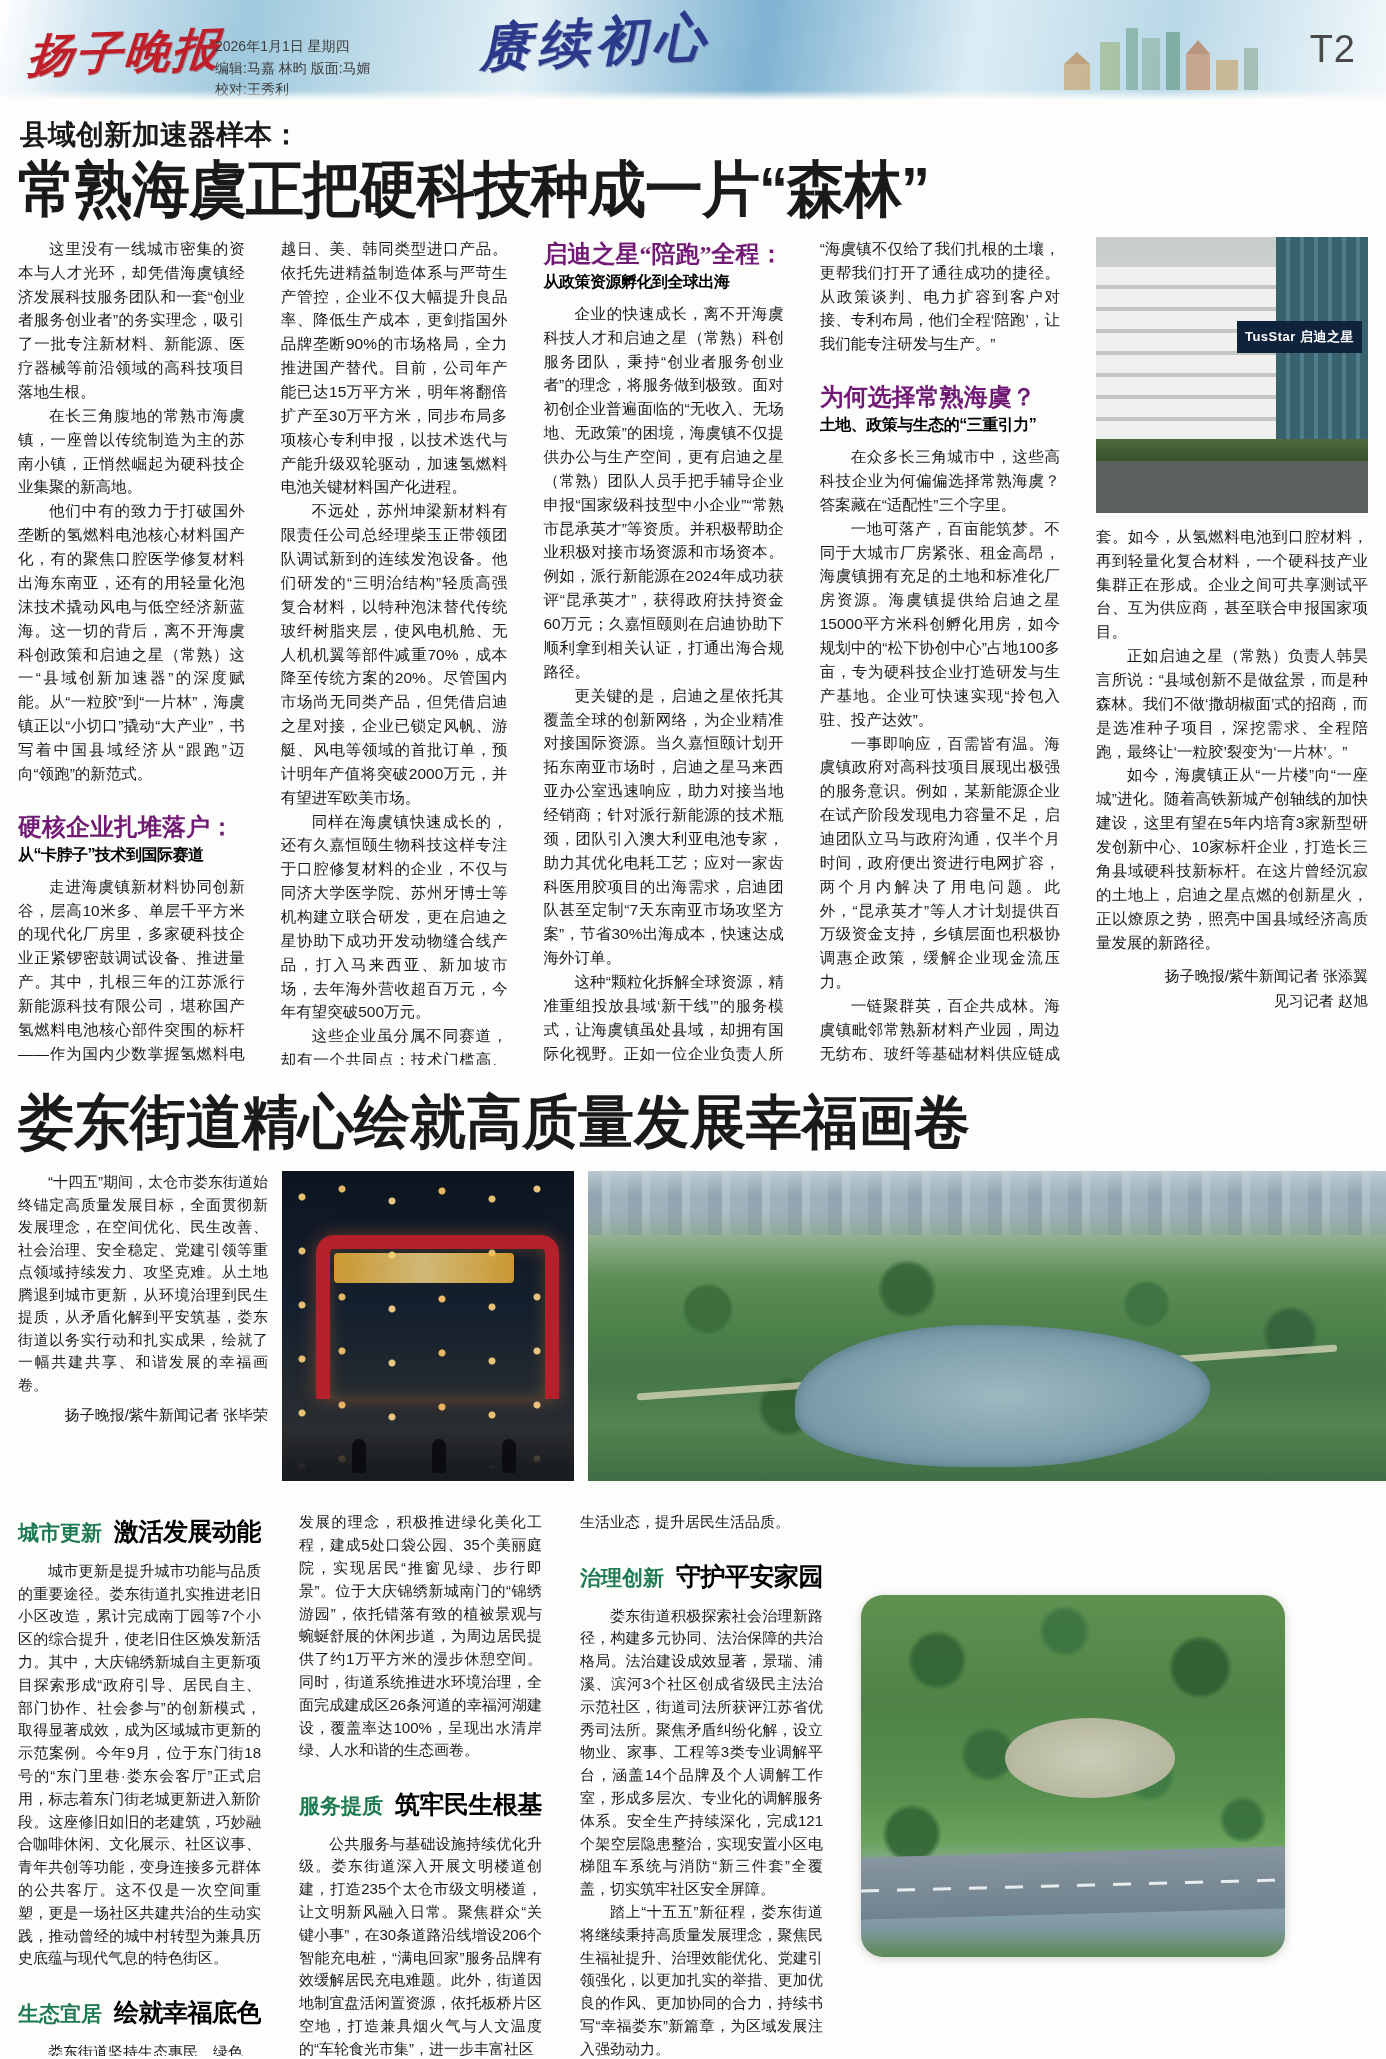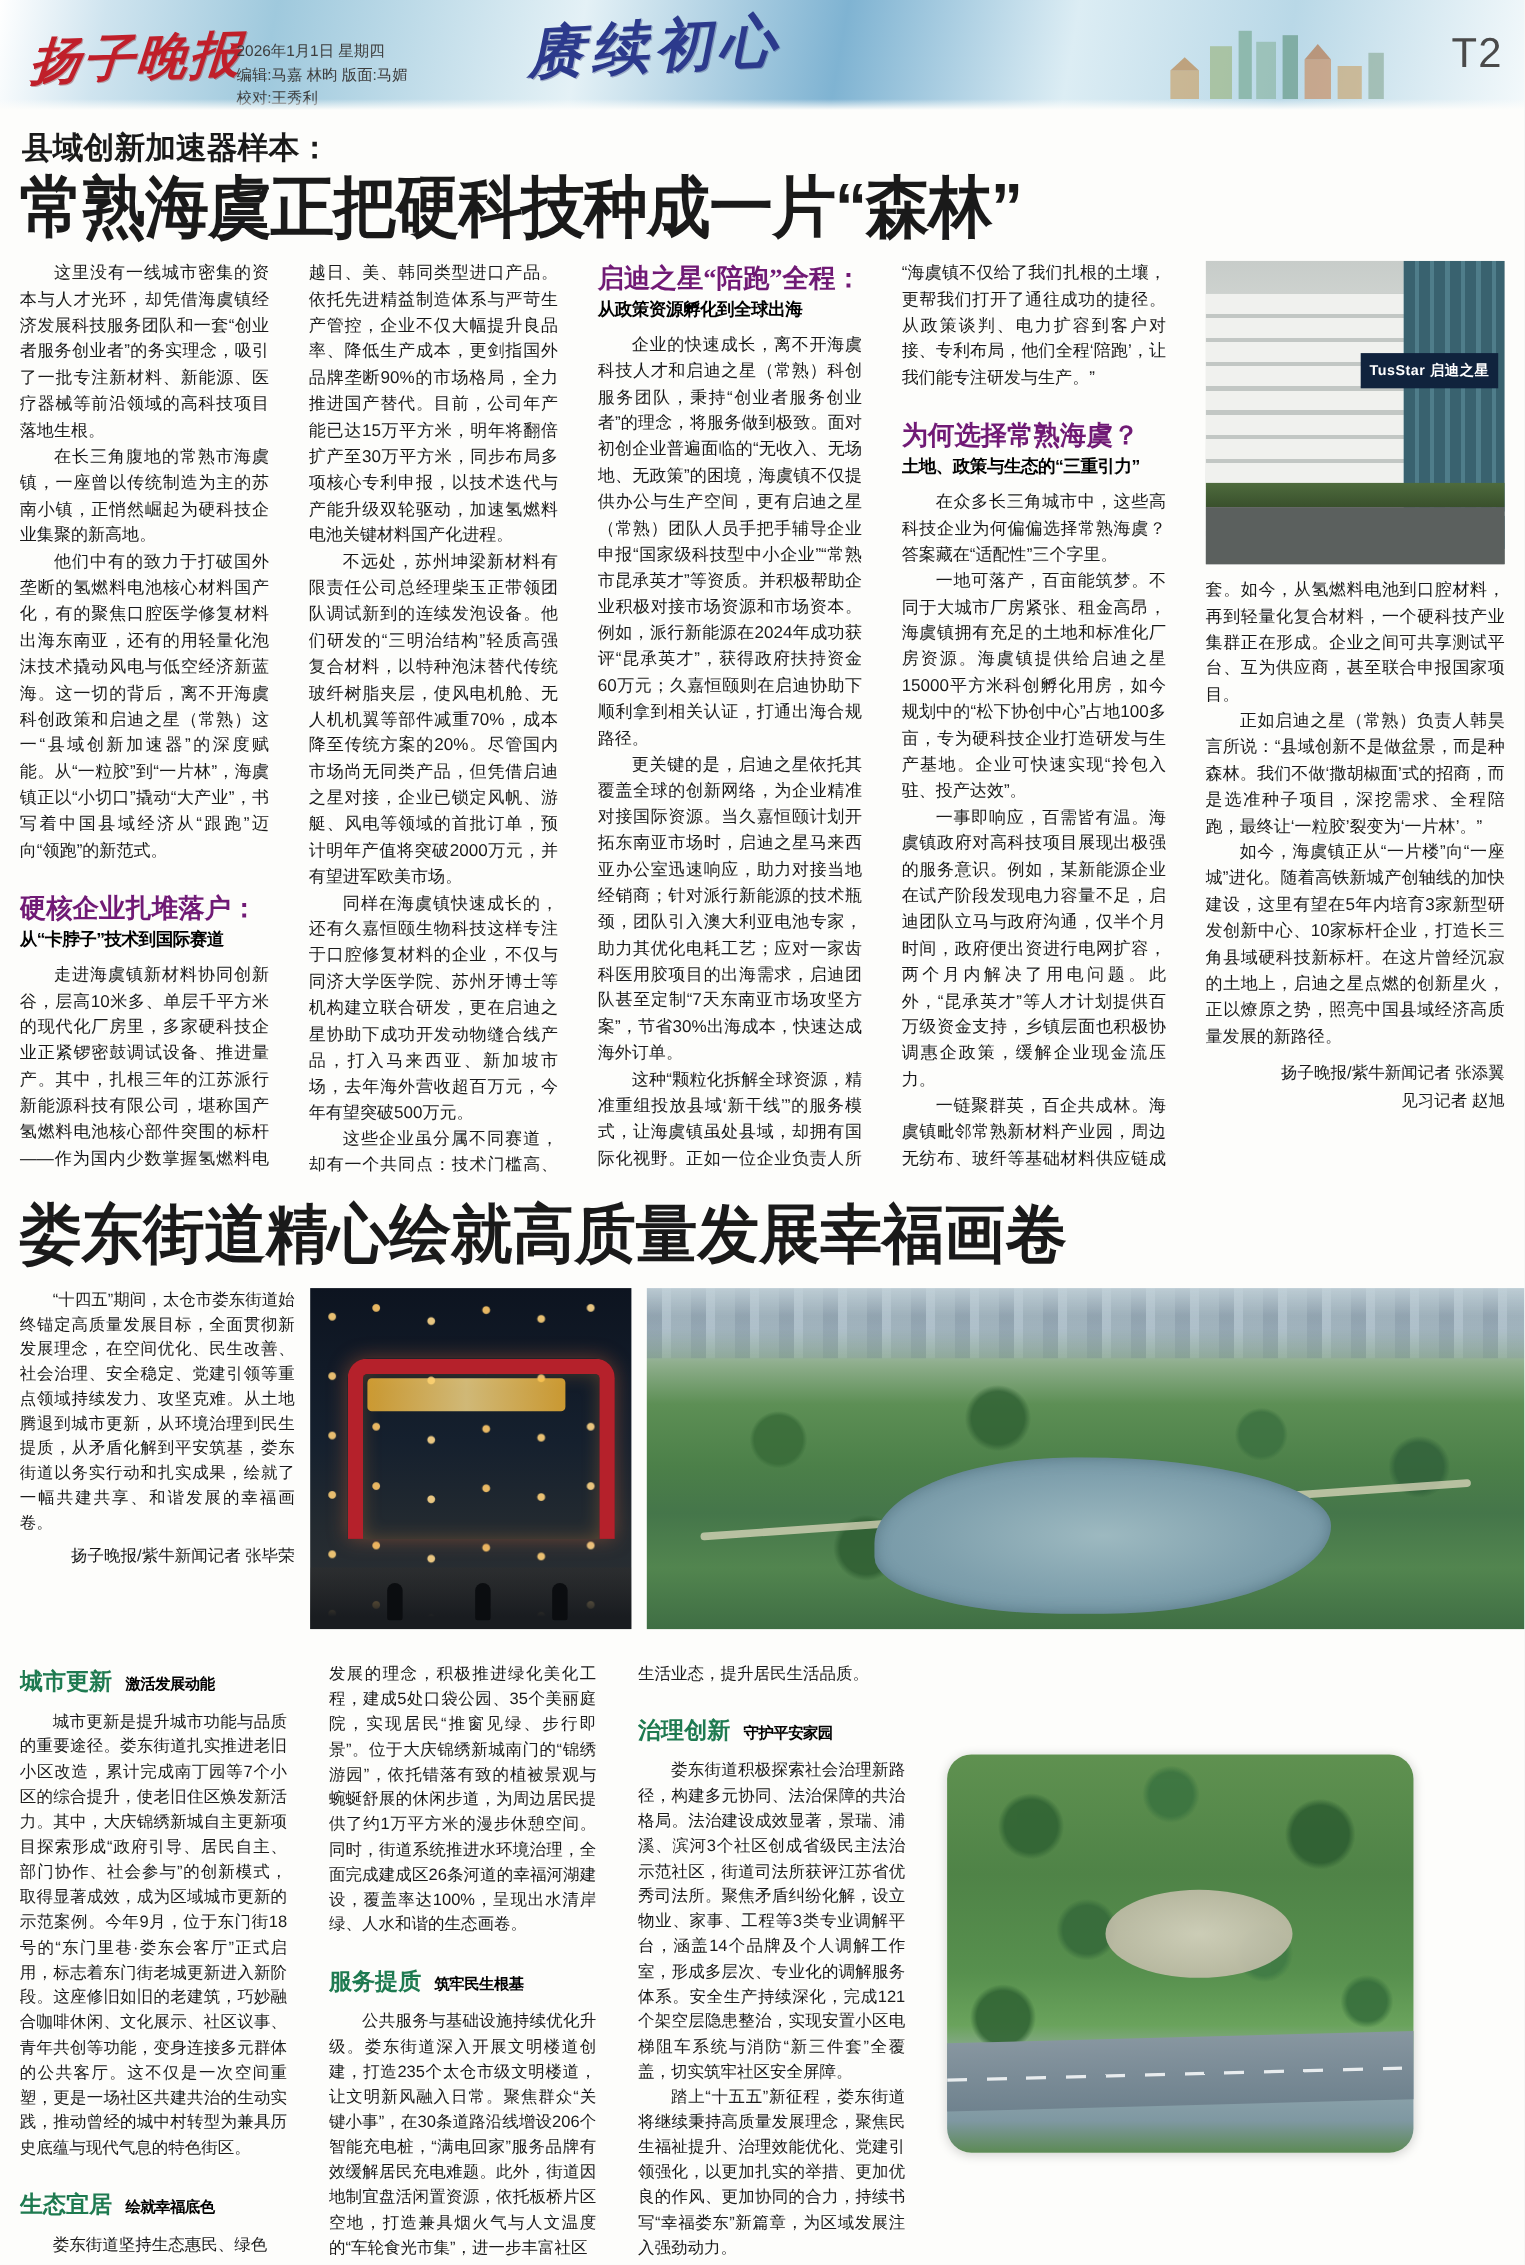--- a/index.html
+++ b/index.html
@@ -13,21 +13,21 @@
   .masthead::after{content:"";position:absolute;left:0;right:0;bottom:0;height:10px;
     background:linear-gradient(180deg,rgba(255,255,255,0),#fdfdfb);}
   .logo{position:absolute;left:28px;top:22px;font-family:"Liberation Serif",serif;
     font-size:46px;font-weight:900;font-style:italic;color:#c01f2a;letter-spacing:2px;
     transform:skewX(-6deg) rotate(-2deg);text-shadow:1px 1px 0 rgba(120,10,15,.35);}
   .pubinfo{position:absolute;left:215px;top:36px;font-size:14px;line-height:1.55;color:#3c3c3c;}
   .slogan{position:absolute;left:430px;top:8px;width:330px;text-align:center;
     font-family:"Liberation Serif",serif;font-size:52px;font-weight:900;font-style:italic;
     color:#2c3a8c;letter-spacing:6px;transform:rotate(-3deg);text-shadow:1px 1px 0 rgba(20,25,90,.3);}
   .skyline{position:absolute;right:120px;bottom:4px;opacity:.85;}
-  .pageno{position:absolute;right:20px;top:28px;font-size:38px;color:#4a4a4a;letter-spacing:1px;}
+  .pageno{position:absolute;right:30px;top:28px;font-size:38px;color:#4a4a4a;letter-spacing:1px;}
 
   
   .a1{padding:10px 18px 0 18px;}
   .kicker{font-size:28px;font-weight:700;margin:6px 0 4px 2px;}
   .hl1{font-size:58px;font-weight:900;letter-spacing:-1px;line-height:1.05;margin:0 0 18px 0;
        transform:scaleY(1.05);transform-origin:top left;white-space:nowrap;}
   .cols1{display:grid;grid-template-columns:1fr 1fr 1.06fr 1.06fr 1.2fr;gap:36px;height:828px;overflow:hidden;}
   .col{overflow:hidden;font-size:15.5px;line-height:1.54;text-align:justify;}
   .para{margin:0;text-indent:2em;}
   .noindent{text-indent:0;}
@@ -97,21 +97,21 @@
     border-radius:48% 60% 55% 45%/60% 48% 62% 40%;box-shadow:inset 0 0 14px rgba(40,70,80,.4);}
   .photo-aerial .path{position:absolute;left:6%;bottom:34%;width:88%;height:7px;background:rgba(222,216,190,.75);border-radius:4px;transform:rotate(-4deg);}
 
   
   .bottom{display:grid;grid-template-columns:243px 243px 243px 1fr;gap:38px;
     margin:30px 18px 0 18px;height:545px;overflow:hidden;}
   .bcol{overflow:hidden;font-size:15px;line-height:1.52;text-align:justify;}
   .sechead{margin:26px 0 12px 0;line-height:1.3;white-space:nowrap;}
   .bcol > .sechead:first-child{margin-top:4px;}
   .sechead .tag{font-family:"Liberation Serif",serif;font-weight:700;font-size:21px;color:#1e7a50;margin-right:12px;}
-  .sechead .ttl{font-weight:800;font-size:14px;color:#000;letter-spacing:-.5px;}
+  .sechead .ttl{font-weight:800;font-size:25px;color:#000;letter-spacing:-.5px;}
 
   .photo-park{position:relative;width:424px;height:362px;margin-top:84px;border-radius:22px;overflow:hidden;
     box-shadow:0 2px 10px rgba(0,0,0,.18);
     background:linear-gradient(180deg,#5f9150 0%,#4f8347 30%,#57904e 55%,#6aa35c 68%,#87a98c 74%,#8fa6ad 82%,#7f98a2 92%,#5c8a54 100%);}
   .photo-park .ptrees{position:absolute;inset:0;
     background-image:radial-gradient(circle 30px at 18% 18%,#2f6233 0 24px,transparent 30px),
       radial-gradient(circle 26px at 48% 10%,#3a7340 0 20px,transparent 26px),
       radial-gradient(circle 32px at 80% 20%,#2c5c31 0 26px,transparent 32px),
       radial-gradient(circle 28px at 30% 44%,#35693a 0 22px,transparent 28px),
       radial-gradient(circle 26px at 68% 50%,#3f7a45 0 20px,transparent 26px),

